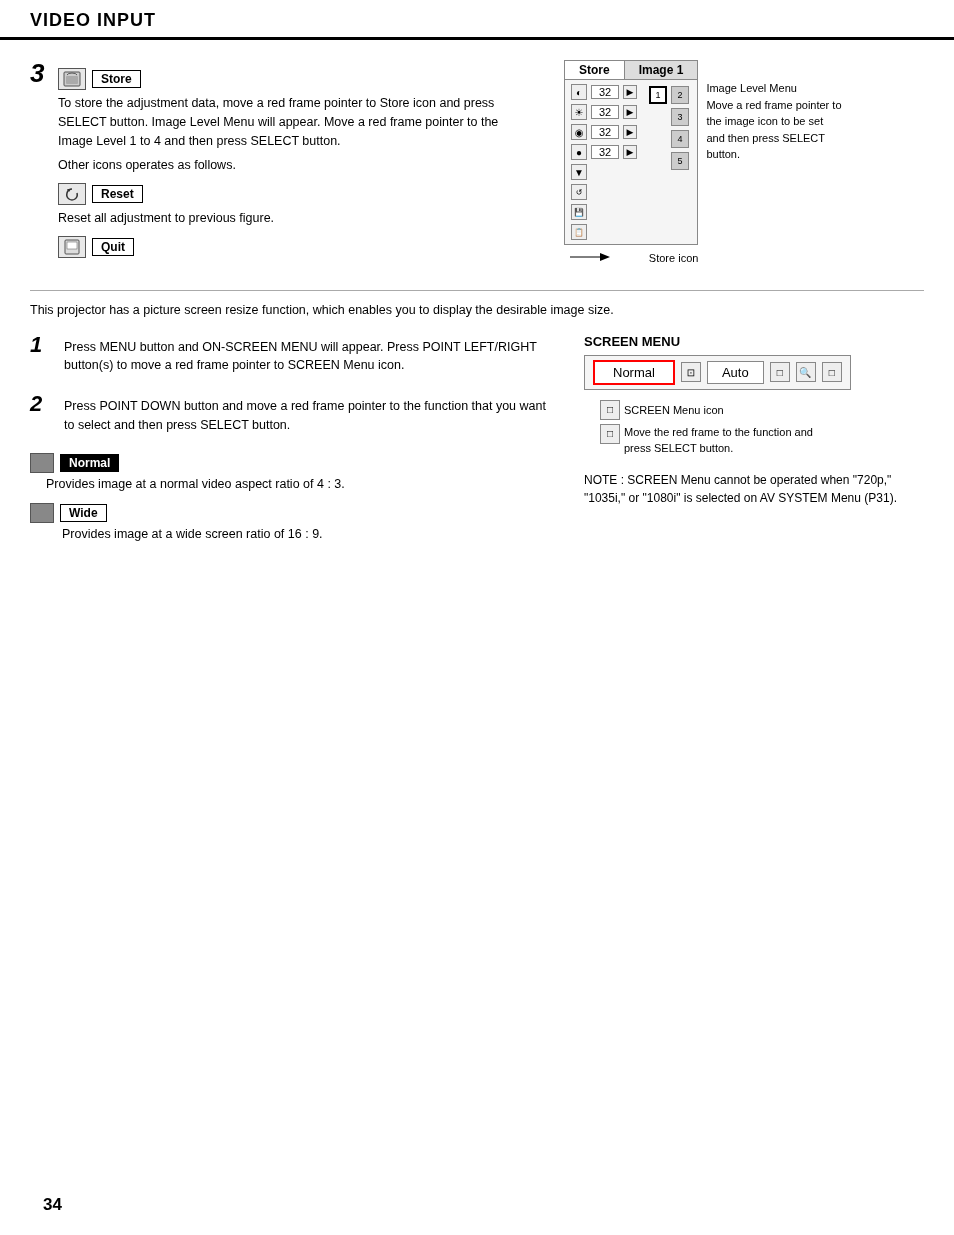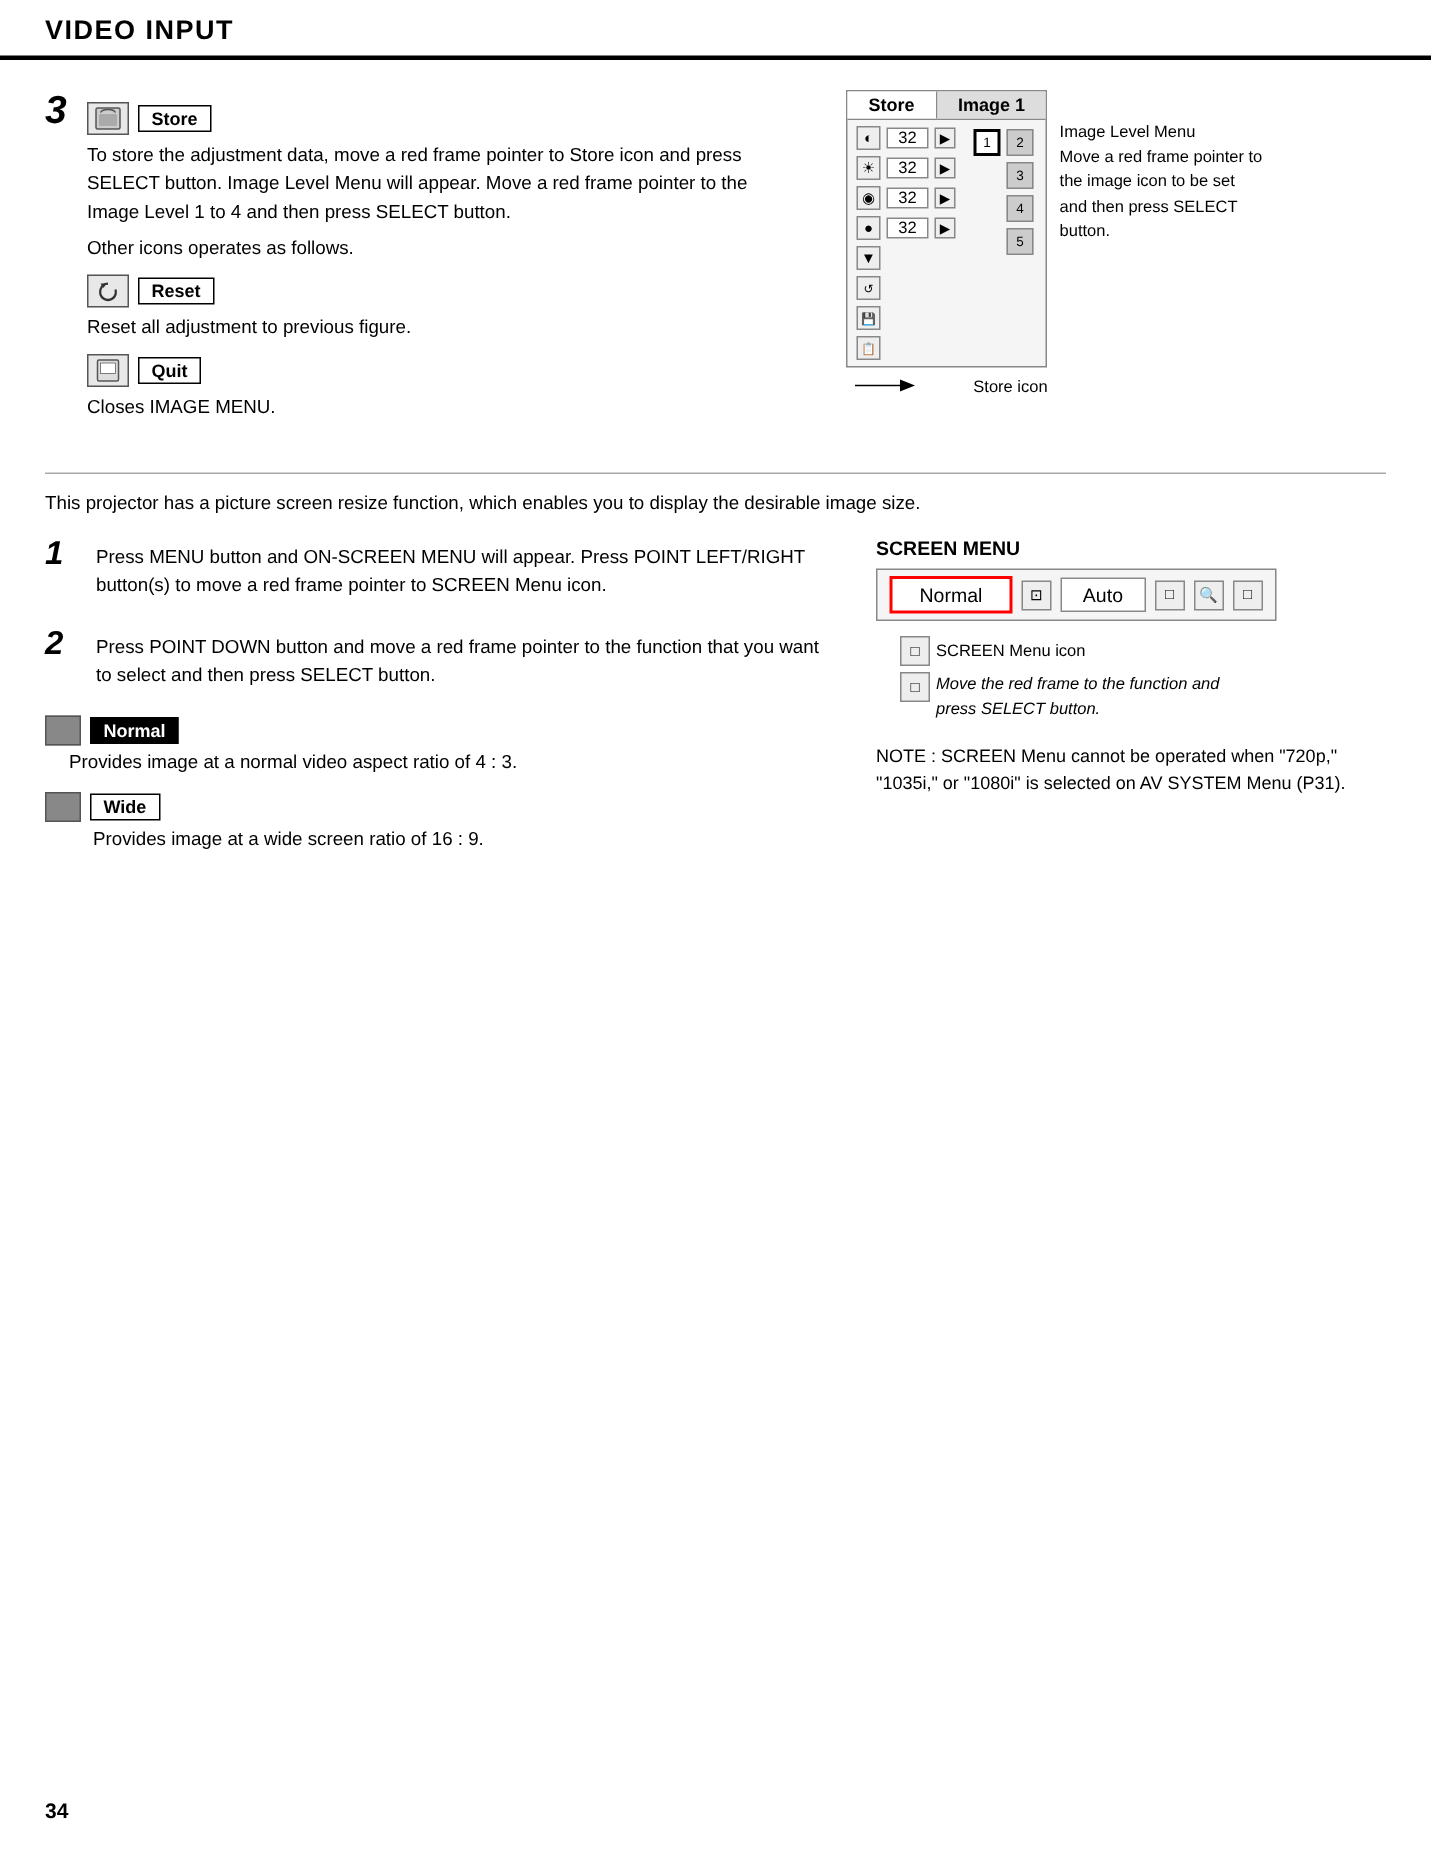--- a/index.html
+++ b/index.html
@@ -271,22 +271,22 @@
       height: 20px;
       border: 1.5px solid #555;
       background: #888;
       flex-shrink: 0;
     }
 
     
     .page-footer {
       position: absolute;
       bottom: 20px;
-      left: 30px;
-      font-size: 14px;
+      left: 43px;
+      font-size: 17px;
       font-weight: bold;
     }
 
     
     .red-frame {
       border: 2px solid red;
     }
 
     
     .annotation-area {
@@ -344,21 +344,20 @@
           <p class="body-text">Reset all adjustment to previous figure.</p>
           <div class="icon-btn-row">
             <div class="icon-box">
               <svg width="18" height="16" viewBox="0 0 18 16">
                   <rect x="2" y="1" width="14" height="14" rx="1" fill="#ddd" stroke="#555" stroke-width="1"></rect>
                   <rect x="4" y="3" width="10" height="7" fill="#fff" stroke="#555" stroke-width="0.5"></rect>
                 </svg>
             </div>
             <div class="icon-label-btn">Quit</div>
           </div>
-          <p class="body-text">Closes IMAGE MENU.</p>
         </div>
       </div>
     </div>
 
     <div class="col-right">
       <div class="annotation-area">
         <div class="diagram-wrapper">
           <div class="menu-diagram">
             
             <div class="menu-top-bar">
@@ -497,21 +496,21 @@
 
         
         <div style="display:flex; align-items:flex-start; gap:4px; margin-bottom:6px;">
           <div style="display:flex; flex-direction:column; align-items:flex-start; margin-left:16px;">
             <div style="display:flex; align-items:center; gap:4px; margin-top:2px;">
               <div class="screen-icon-sm">□</div>
               <span style="font-size:11px;">SCREEN Menu icon</span>
             </div>
             <div style="display:flex; align-items:flex-start; gap:4px; margin-top:4px;">
               <div class="screen-icon-sm">□</div>
-              <div style="font-size:11px; line-height:1.5;font-style:italic;">
+              <div style="font-size:11px; line-height:1.5;">
                 <span>Move the red frame to the function and<br>press SELECT button.</span>
               </div>
             </div>
           </div>
         </div>
 
         
         <div class="note-box">
           <span>NOTE : SCREEN Menu cannot be operated when "720p," "1035i," or "1080i" is selected on AV SYSTEM Menu (P31).</span>
         </div>

